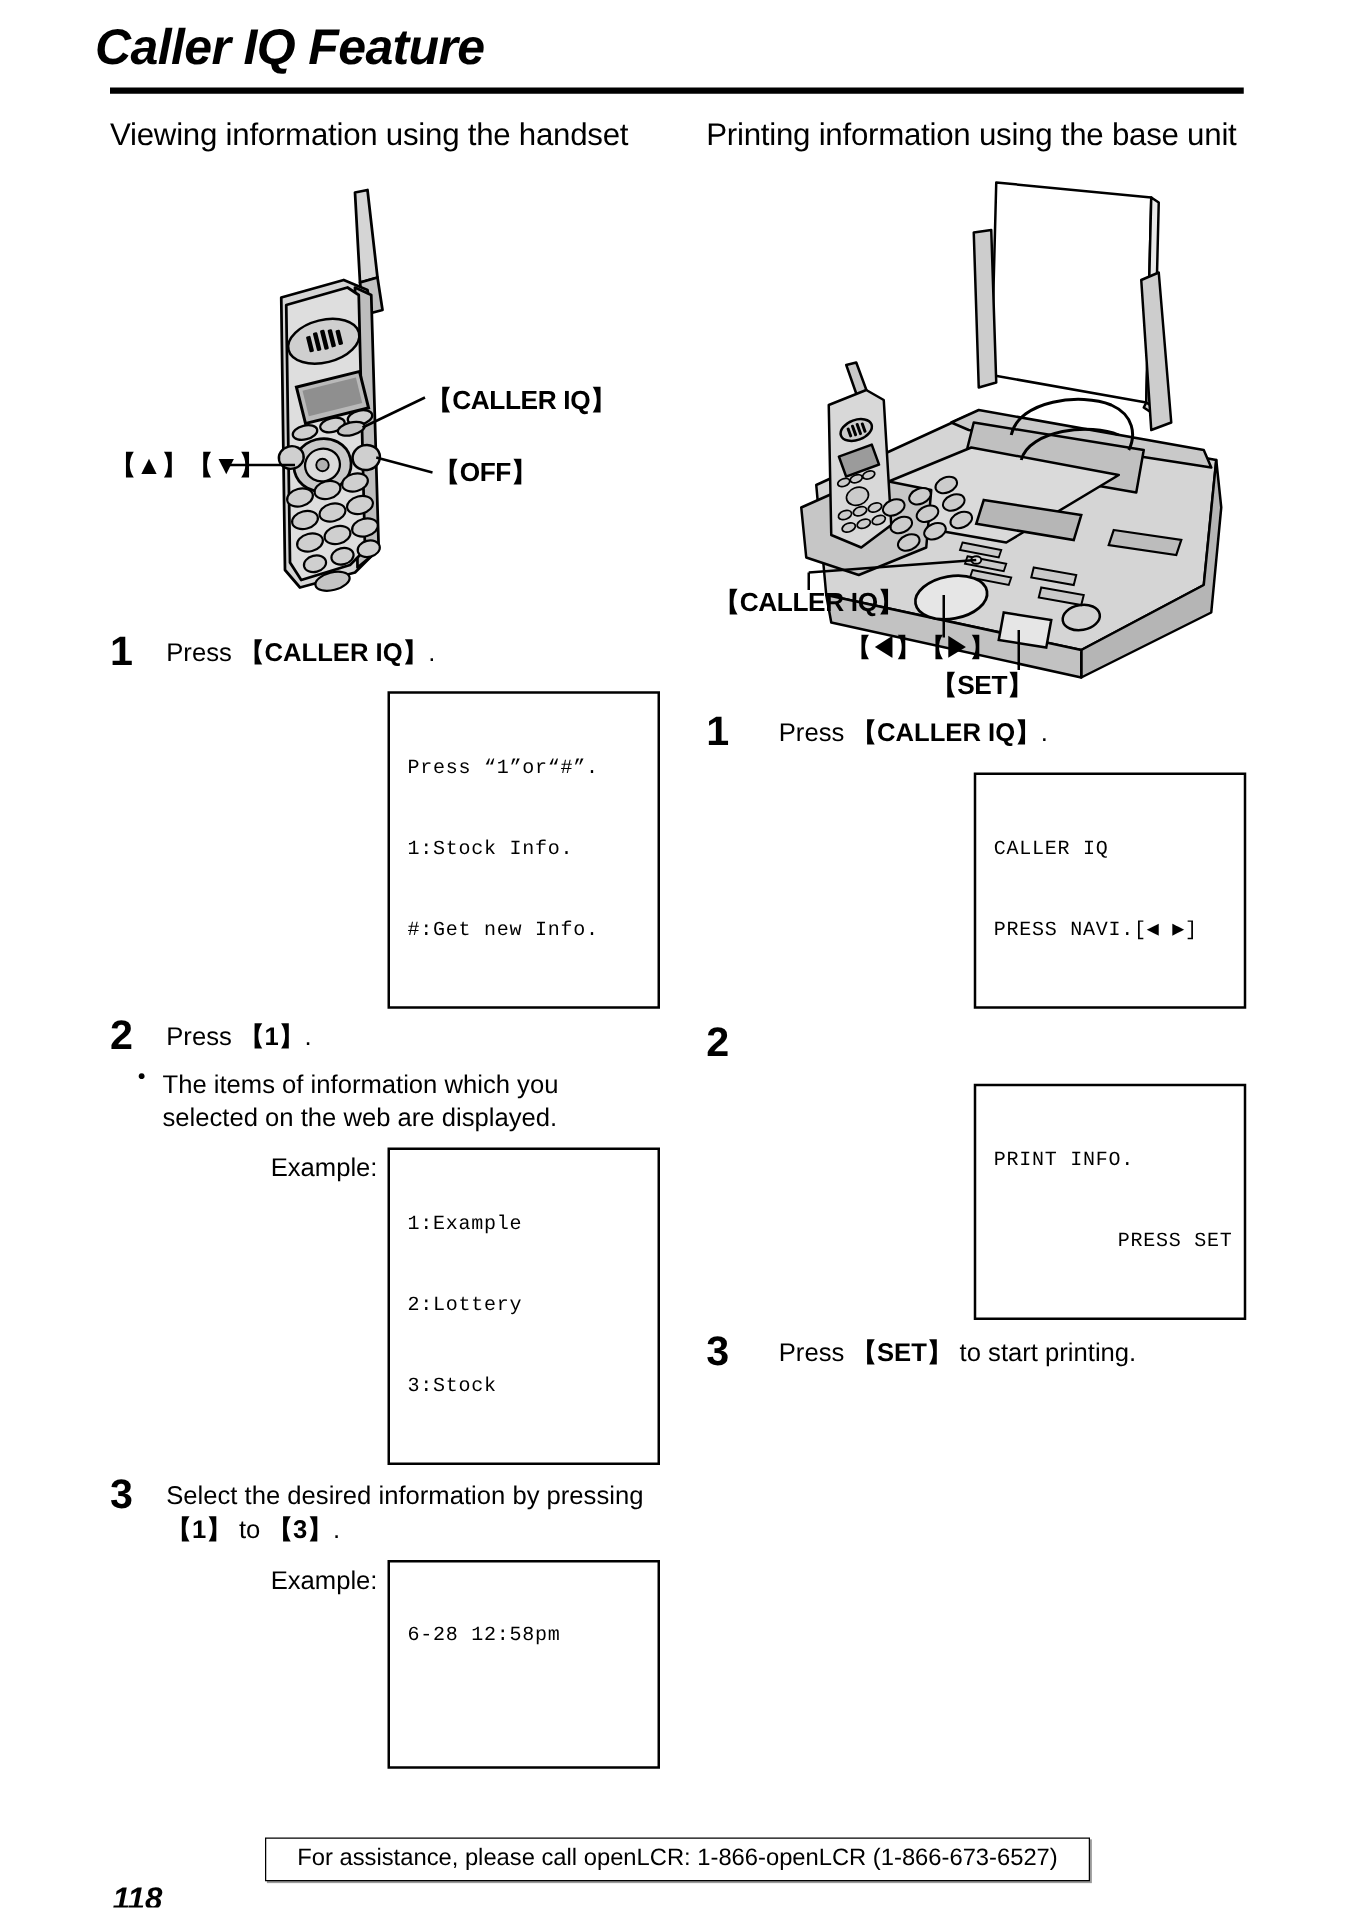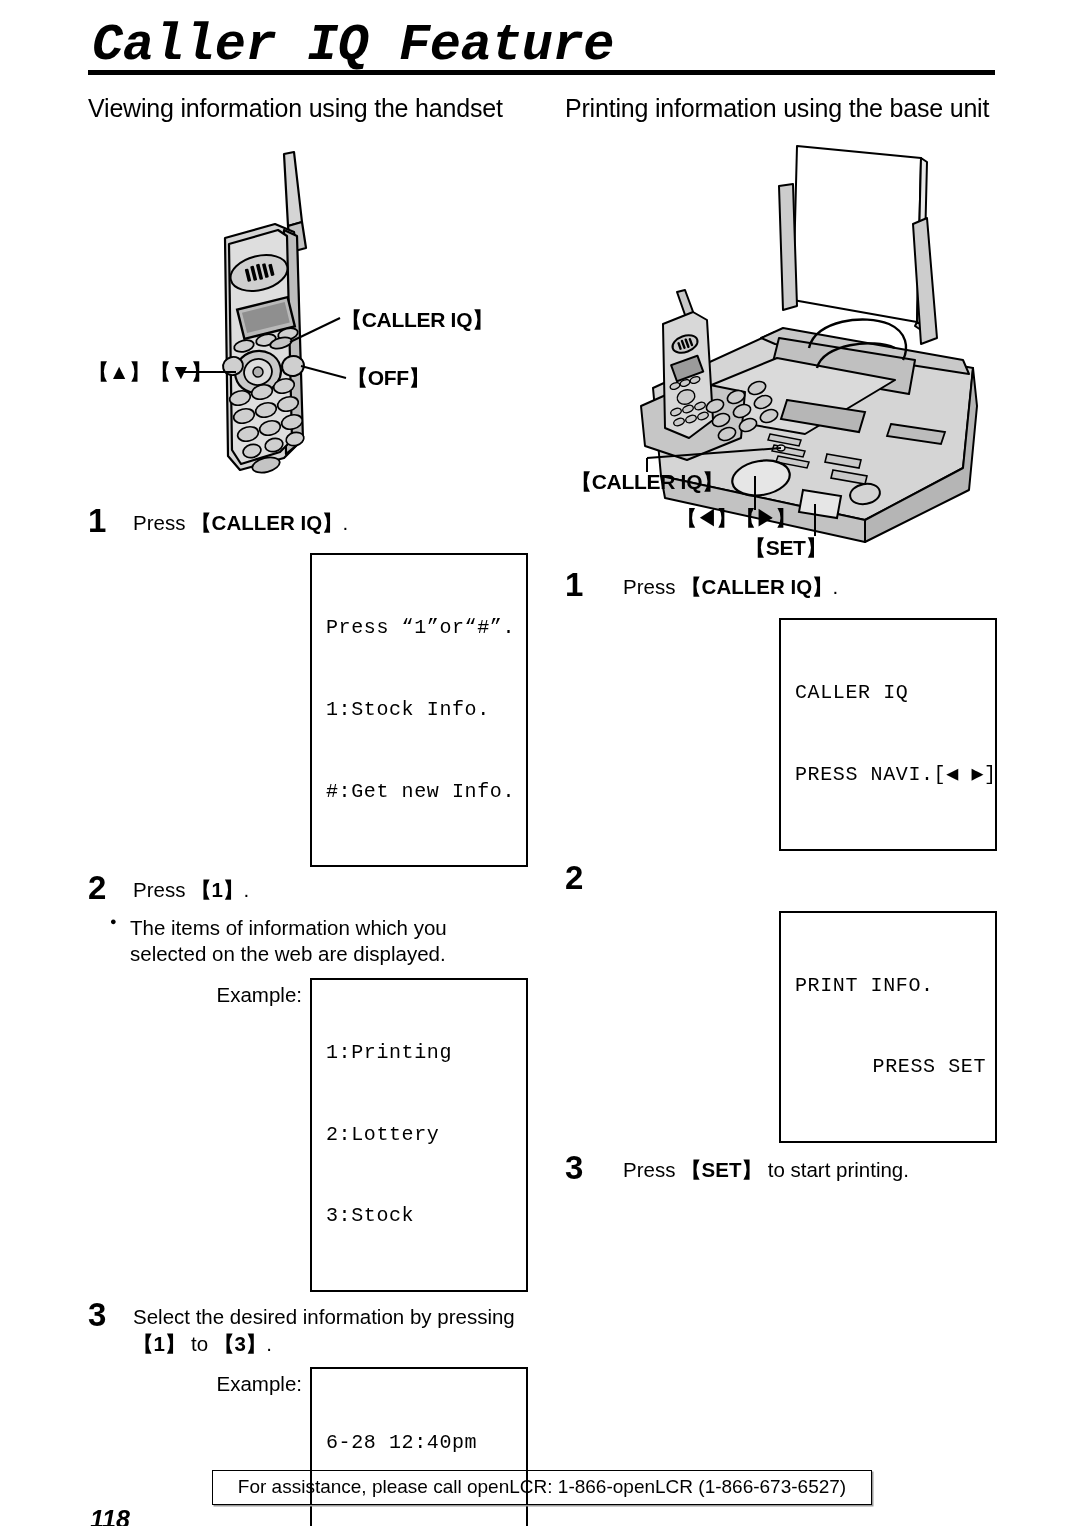--- a/index.html
+++ b/index.html
@@ -13,27 +13,26 @@
     position: relative;
     font-family: "Liberation Sans", sans-serif;
     color: #000;
     overflow: hidden;
   }
   .page { position: absolute; inset: 0; }
 
   
   .page-title {
     position: absolute;
-    left: 92px;
+    left: 76px;
     top: 16px;
-    font-size: 52px;
+    font-size: 40px;
     font-weight: bold;
     font-style: italic;
     letter-spacing: -0.5px;
-    font-family: Liberation Mono, monospace;
   }
   .title-rule {
     position: absolute;
     left: 88px;
     top: 70px;
     width: 907px;
     height: 5px;
     background: #000;
   }
 
@@ -105,21 +104,21 @@
     justify-content: flex-end;
   }
   .lcd-label {
     font-size: 20.5px;
     padding-right: 8px;
     padding-top: 5px;
   }
   .lcd {
     border: 2px solid #000;
     font-family: "Liberation Mono", monospace;
-    font-size: 20px;
+    font-size: 16px;
     line-height: 1.36;
     padding: 5px 9px 6px 14px;
     letter-spacing: 0.6px;
     background: #fff;
     box-sizing: border-box;
     white-space: pre;
   }
   .lcd .ctr { text-align: center; }
   .lcd .rt  { text-align: right; }
   .lcd .blank { visibility: hidden; }
@@ -243,34 +242,34 @@
     </div>
 
     <div class="step" style="margin-top:10px;">
       <div class="step-num">2</div>
       <div class="step-body"><span>Press </span><b class="k">【1】</b><span>.</span></div>
       <div class="bullet">The items of information which you selected on the web are displayed.</div>
     </div>
     <div class="lcd-row" style="margin-top:10px;">
       <div class="lcd-label">Example:</div>
       <div class="lcd" style="width:218px;">
-        <div>1:Printing</div>
+        <div>1:Example</div>
         <div>2:Lottery</div>
         <div>3:Stock</div>
       </div>
     </div>
 
     <div class="step" style="margin-top:12px;">
       <div class="step-num">3</div>
       <div class="step-body"><span>Select the desired information by pressing </span><b class="k">【1】</b><span> to </span><b class="k">【3】</b><span>.</span></div>
     </div>
     <div class="lcd-row" style="margin-top:10px;">
       <div class="lcd-label">Example:</div>
       <div class="lcd" style="width:218px;">
-        <div>6-28 12:40pm</div>
+        <div>6-28 12:58pm</div>
         
         
       </div>
     </div>
 
   </div>
 
   <div class="col-right">
 
     <div class="section-heading">Printing information using the base unit</div>

